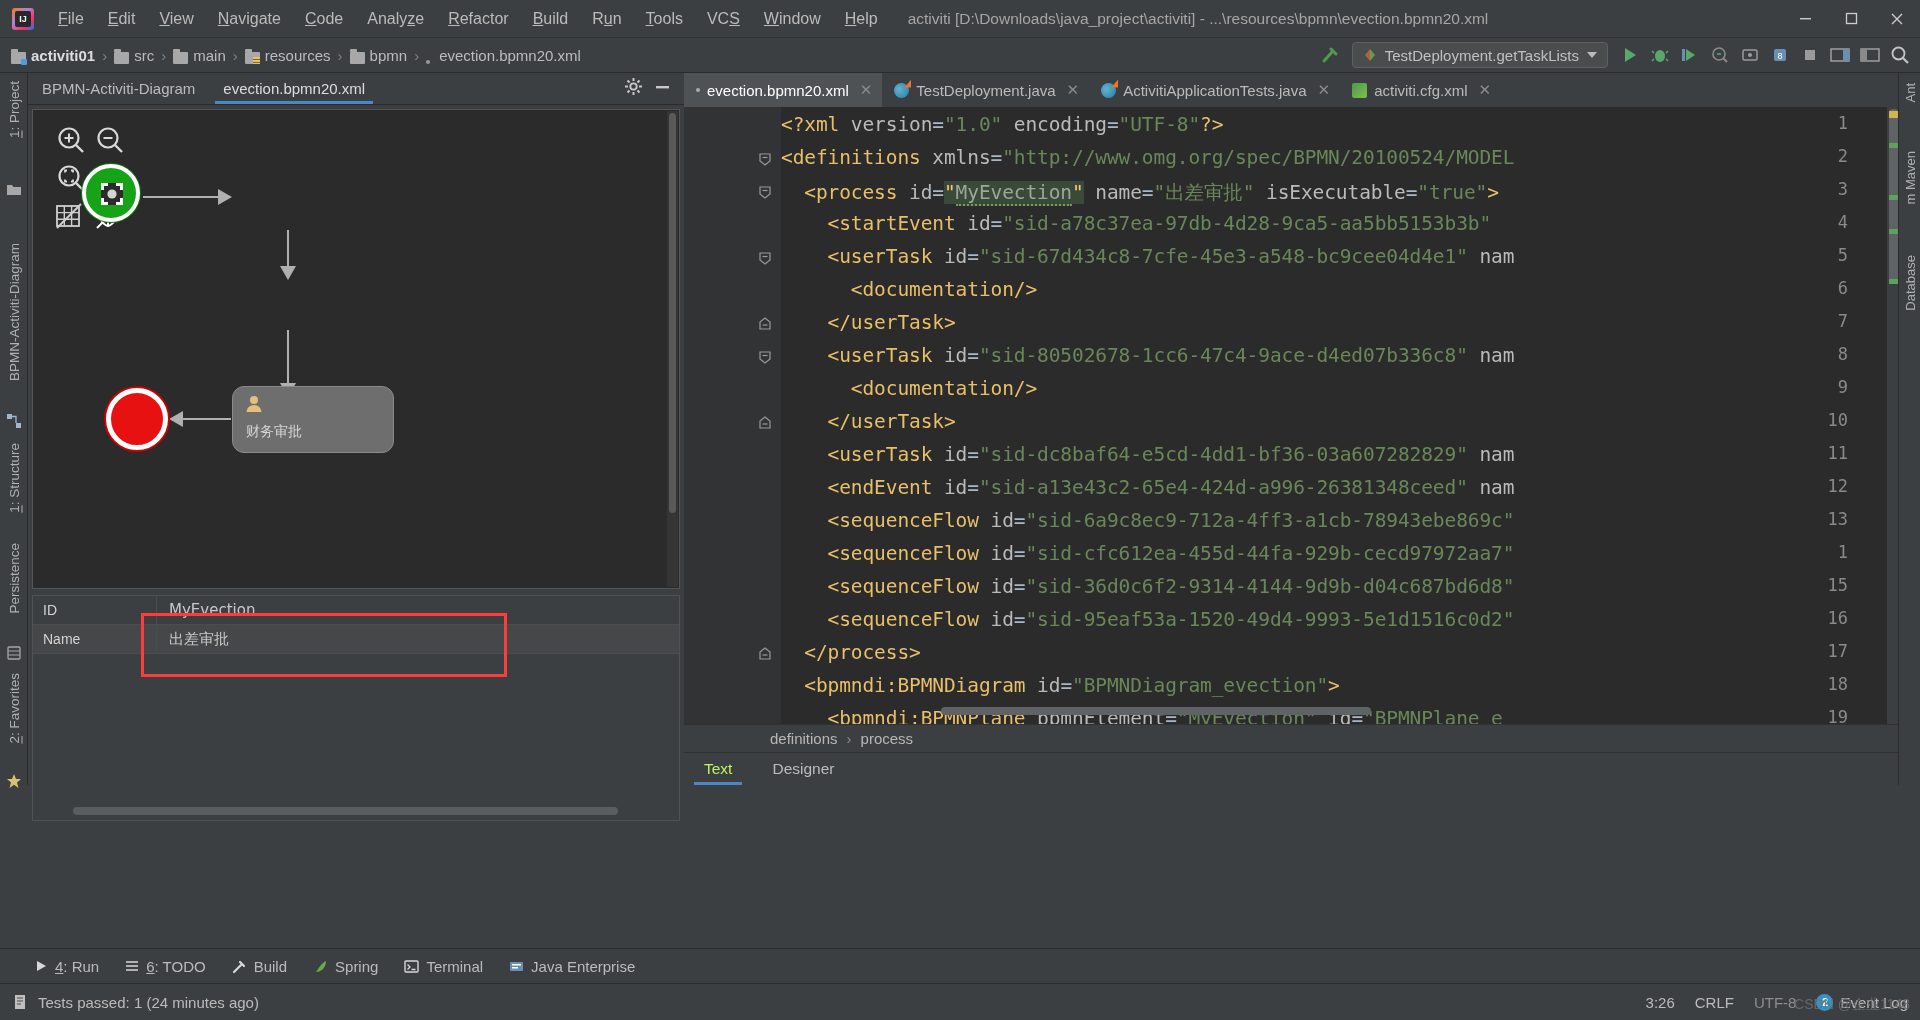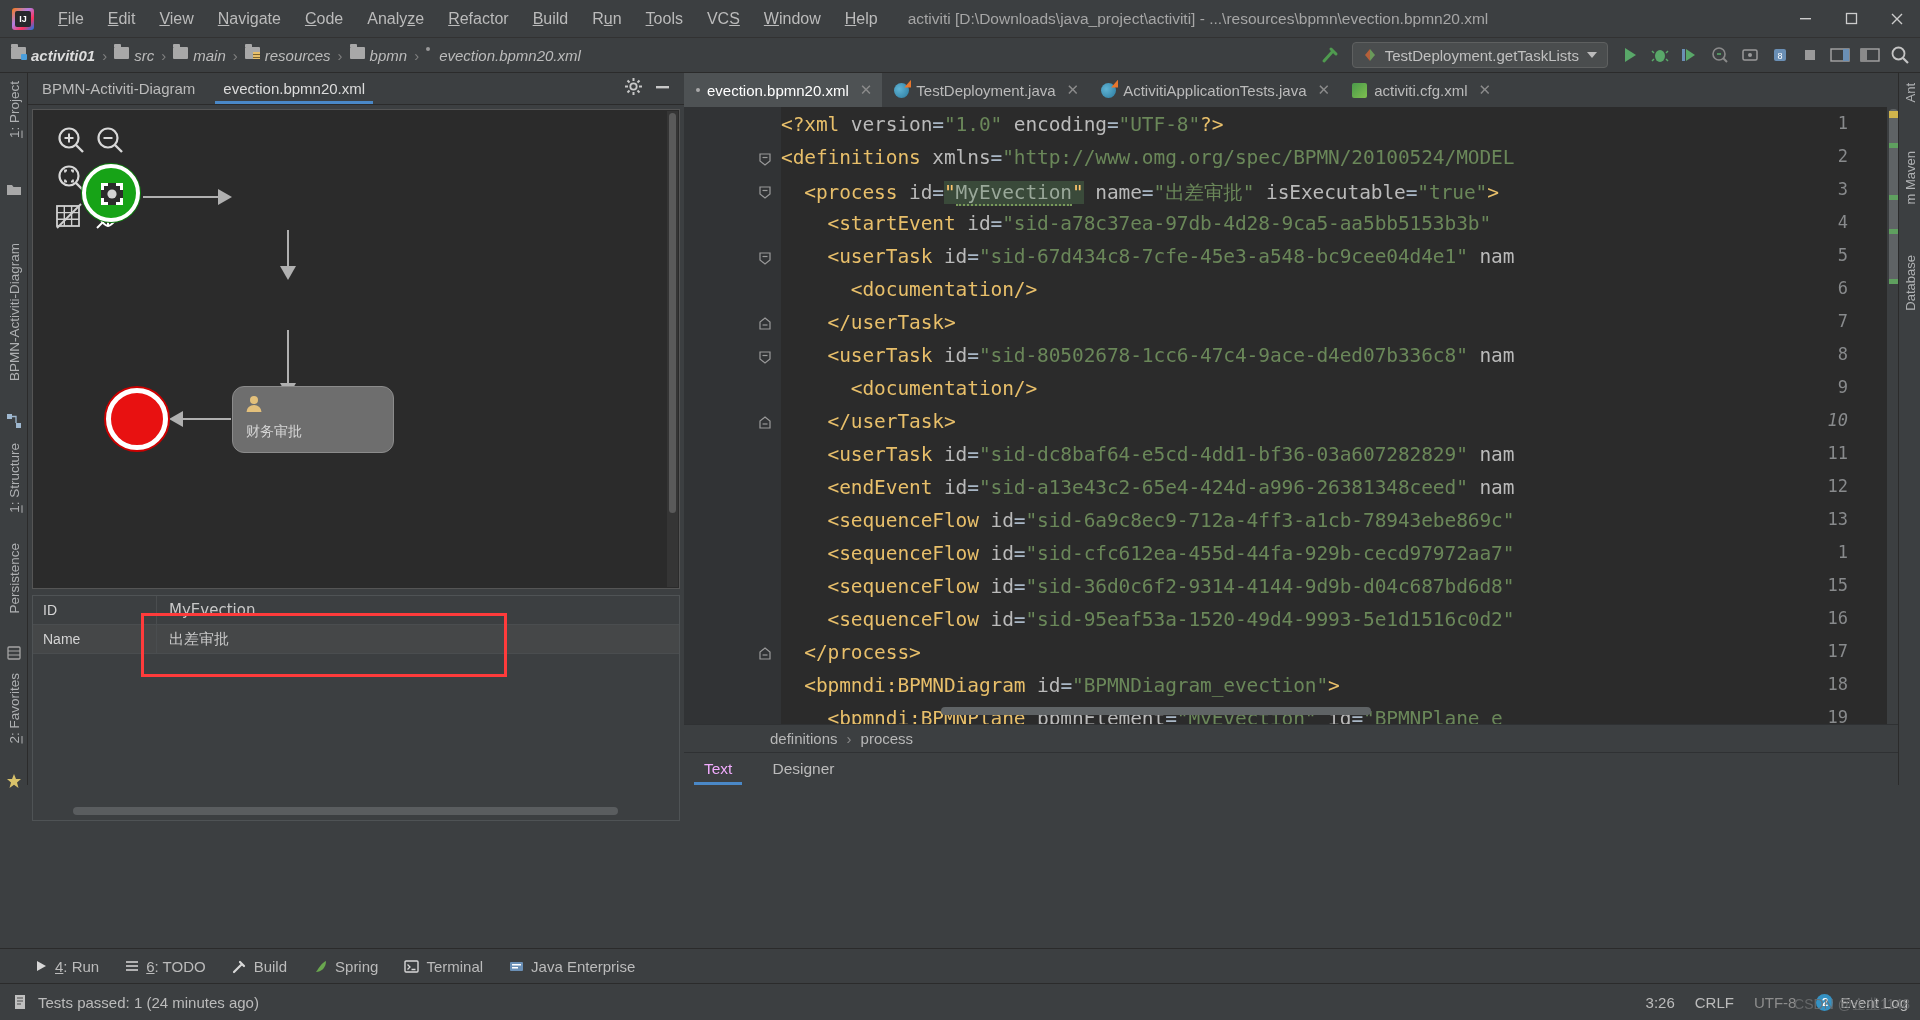--- a/index.html
+++ b/index.html
@@ -49,22 +49,22 @@
   .win-btn svg { display: block; }
 
   
   .navbar {
     position: absolute; left: 0; top: 38px; width: 1920px; height: 35px;
     background: #3c3f41; display: flex; align-items: center;
     border-bottom: 1px solid #2b2b2b;
   }
   .crumbs { display: flex; align-items: center; margin-left: 8px; }
   .crumb {
-    display: flex; align-items: flex-start; gap: 5px;
-    font-size: 15px; color: #bbbbbb; padding: 2px 3px; font-style: italic;
+    display: flex; align-items: flex-end; gap: 5px;
+    font-size: 15px; color: #bbbbbb; padding: 2px 3px;
   }
   .crumb.bold { font-weight: bold; color: #dcdcdc; }
   .crumb-sep { color: #808080; font-size: 15px; padding: 0 4px; }
   .folder-ic {
     width: 15px; height: 12px; background: #a8a8a8; border-radius: 1px;
     position: relative; flex: none;
   }
   .folder-ic::before {
     content:""; position:absolute; left:0; top:-3px; width:7px; height:3px;
     background:#a8a8a8; border-radius:1px 1px 0 0;
@@ -281,21 +281,21 @@
 
   .ed-bottom-tabs {
     position: absolute; left: 0; bottom: 0; width: 1216px; height: 33px;
     background: #3c3f41; display: flex; align-items: stretch;
     border-top: 1px solid #2f3133;
   }
   .ebt {
     display:flex; align-items:center; padding: 0 20px; font-size: 15.5px;
     color:#bbbbbb; position: relative;
   }
-  .ebt.active { color:#f0abfc; }
+  .ebt.active { color:#bef264; }
   .ebt.active::after {
     content:""; position:absolute; left:10px; right:10px; bottom:0; height:3px;
     background:#4a88c7;
   }
 
   
   .right-strip {
     position: absolute; right: 0; top: 73px; width: 22px; height: 712px;
     background: #3c3f41; border-left: 1px solid #2b2b2b;
   }
@@ -687,21 +687,21 @@
             </svg></div>
           <div class="codeline" style="top: 204px;"><span class="t-tag">    &lt;/userTask&gt;</span></div>
           <div class="lineno" style="top: 237px;">8</div>
           <div class="fold" style="top: 243px;"><svg width="14" height="14" viewBox="0 0 14 14">
               <path d="M2 2 H12 V9 L7 13 L2 9 Z" fill="none" stroke="#9a9a9a" stroke-width="1.2"></path>
               <path d="M4.5 5.5 h5" stroke="#9a9a9a" stroke-width="1.2"></path>
             </svg></div>
           <div class="codeline" style="top: 237px;"><span class="t-tag">    &lt;userTask</span><span class="t-attr"> id</span><span class="t-punct">=</span><span class="t-str">"sid-80502678-1cc6-47c4-9ace-d4ed07b336c8"</span><span class="t-attr"> nam</span></div>
           <div class="lineno" style="top: 270px;">9</div>
           <div class="codeline" style="top: 270px;"><span class="t-tag">      &lt;documentation/&gt;</span></div>
-          <div class="lineno" style="top: 303px; font-style: italic;">10</div>
+          <div class="lineno" style="top: 303px;">10</div>
           <div class="fold" style="top: 309px;"><svg width="14" height="14" viewBox="0 0 14 14">
               <path d="M7 1 L12 5 V12 H2 V5 Z" fill="none" stroke="#9a9a9a" stroke-width="1.2"></path>
               <path d="M4.5 8 h5" stroke="#9a9a9a" stroke-width="1.2"></path>
             </svg></div>
           <div class="codeline" style="top: 303px;"><span class="t-tag">    &lt;/userTask&gt;</span></div>
           <div class="lineno" style="top: 336px;">11</div>
           <div class="codeline" style="top: 336px;"><span class="t-tag">    &lt;userTask</span><span class="t-attr"> id</span><span class="t-punct">=</span><span class="t-str">"sid-dc8baf64-e5cd-4dd1-bf36-03a607282829"</span><span class="t-attr"> nam</span></div>
           <div class="lineno" style="top: 369px;">12</div>
           <div class="codeline" style="top: 369px;"><span class="t-tag">    &lt;endEvent</span><span class="t-attr"> id</span><span class="t-punct">=</span><span class="t-str">"sid-a13e43c2-65e4-424d-a996-26381348ceed"</span><span class="t-attr"> nam</span></div>
           <div class="lineno" style="top: 402px;">13</div>

